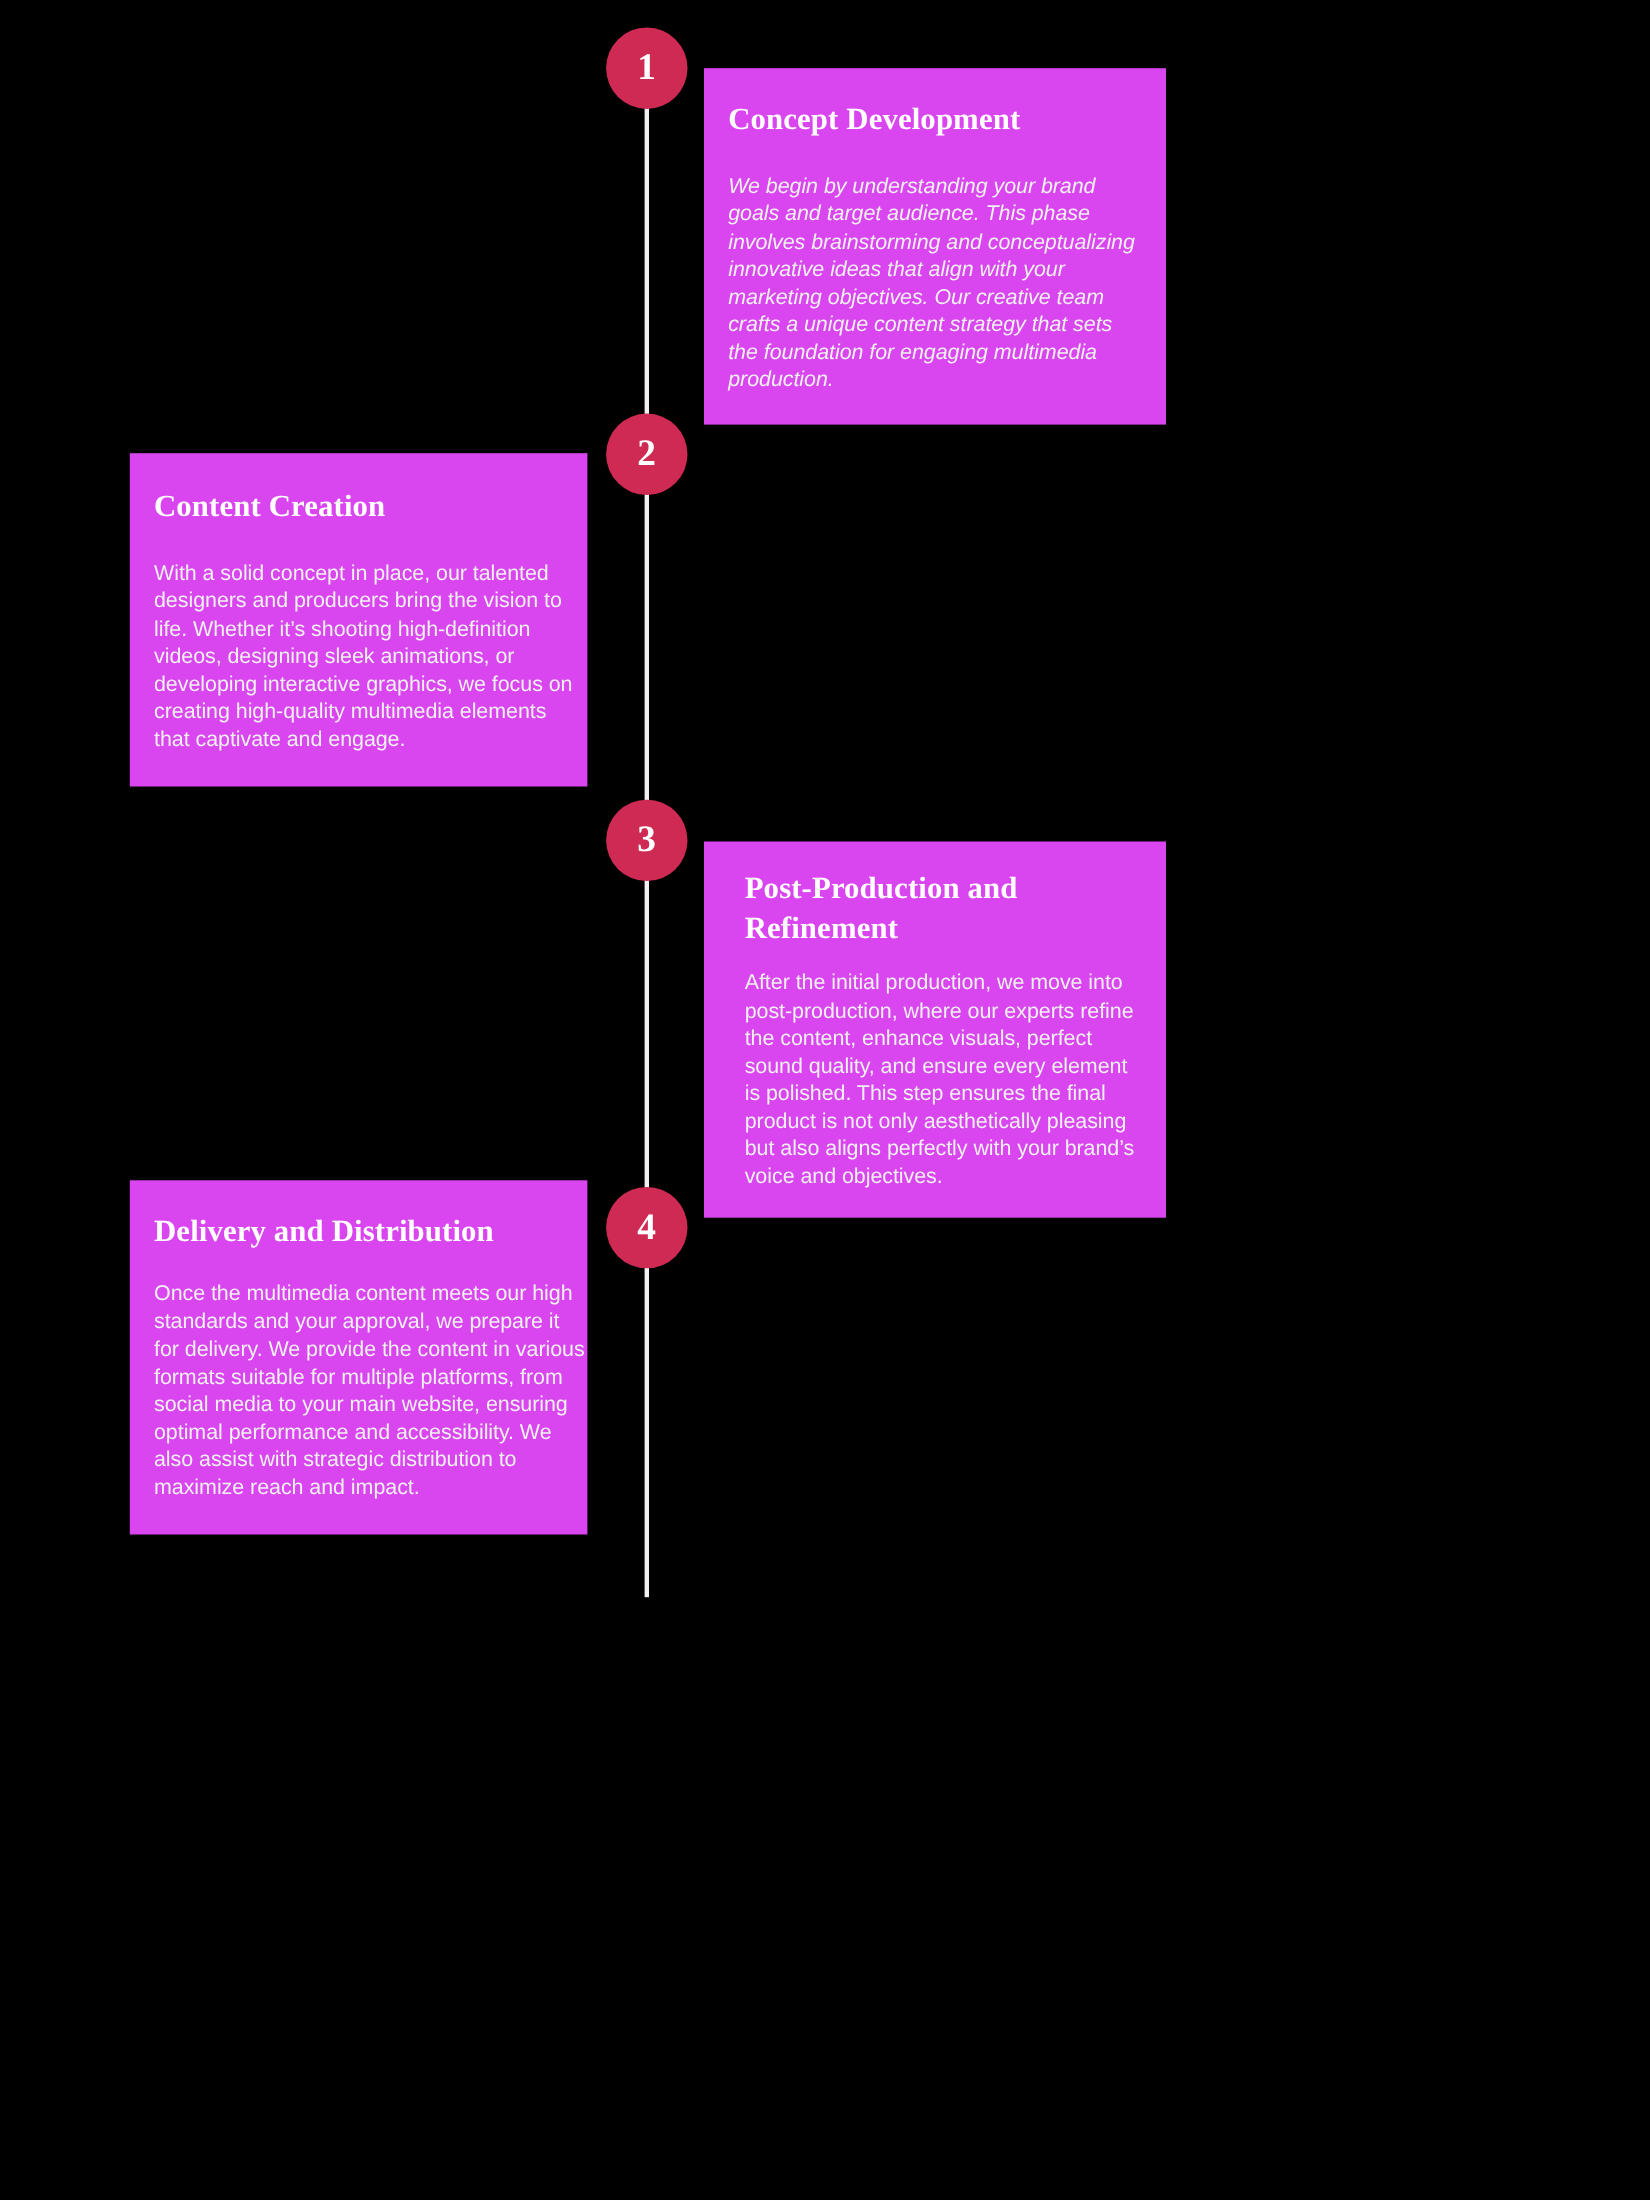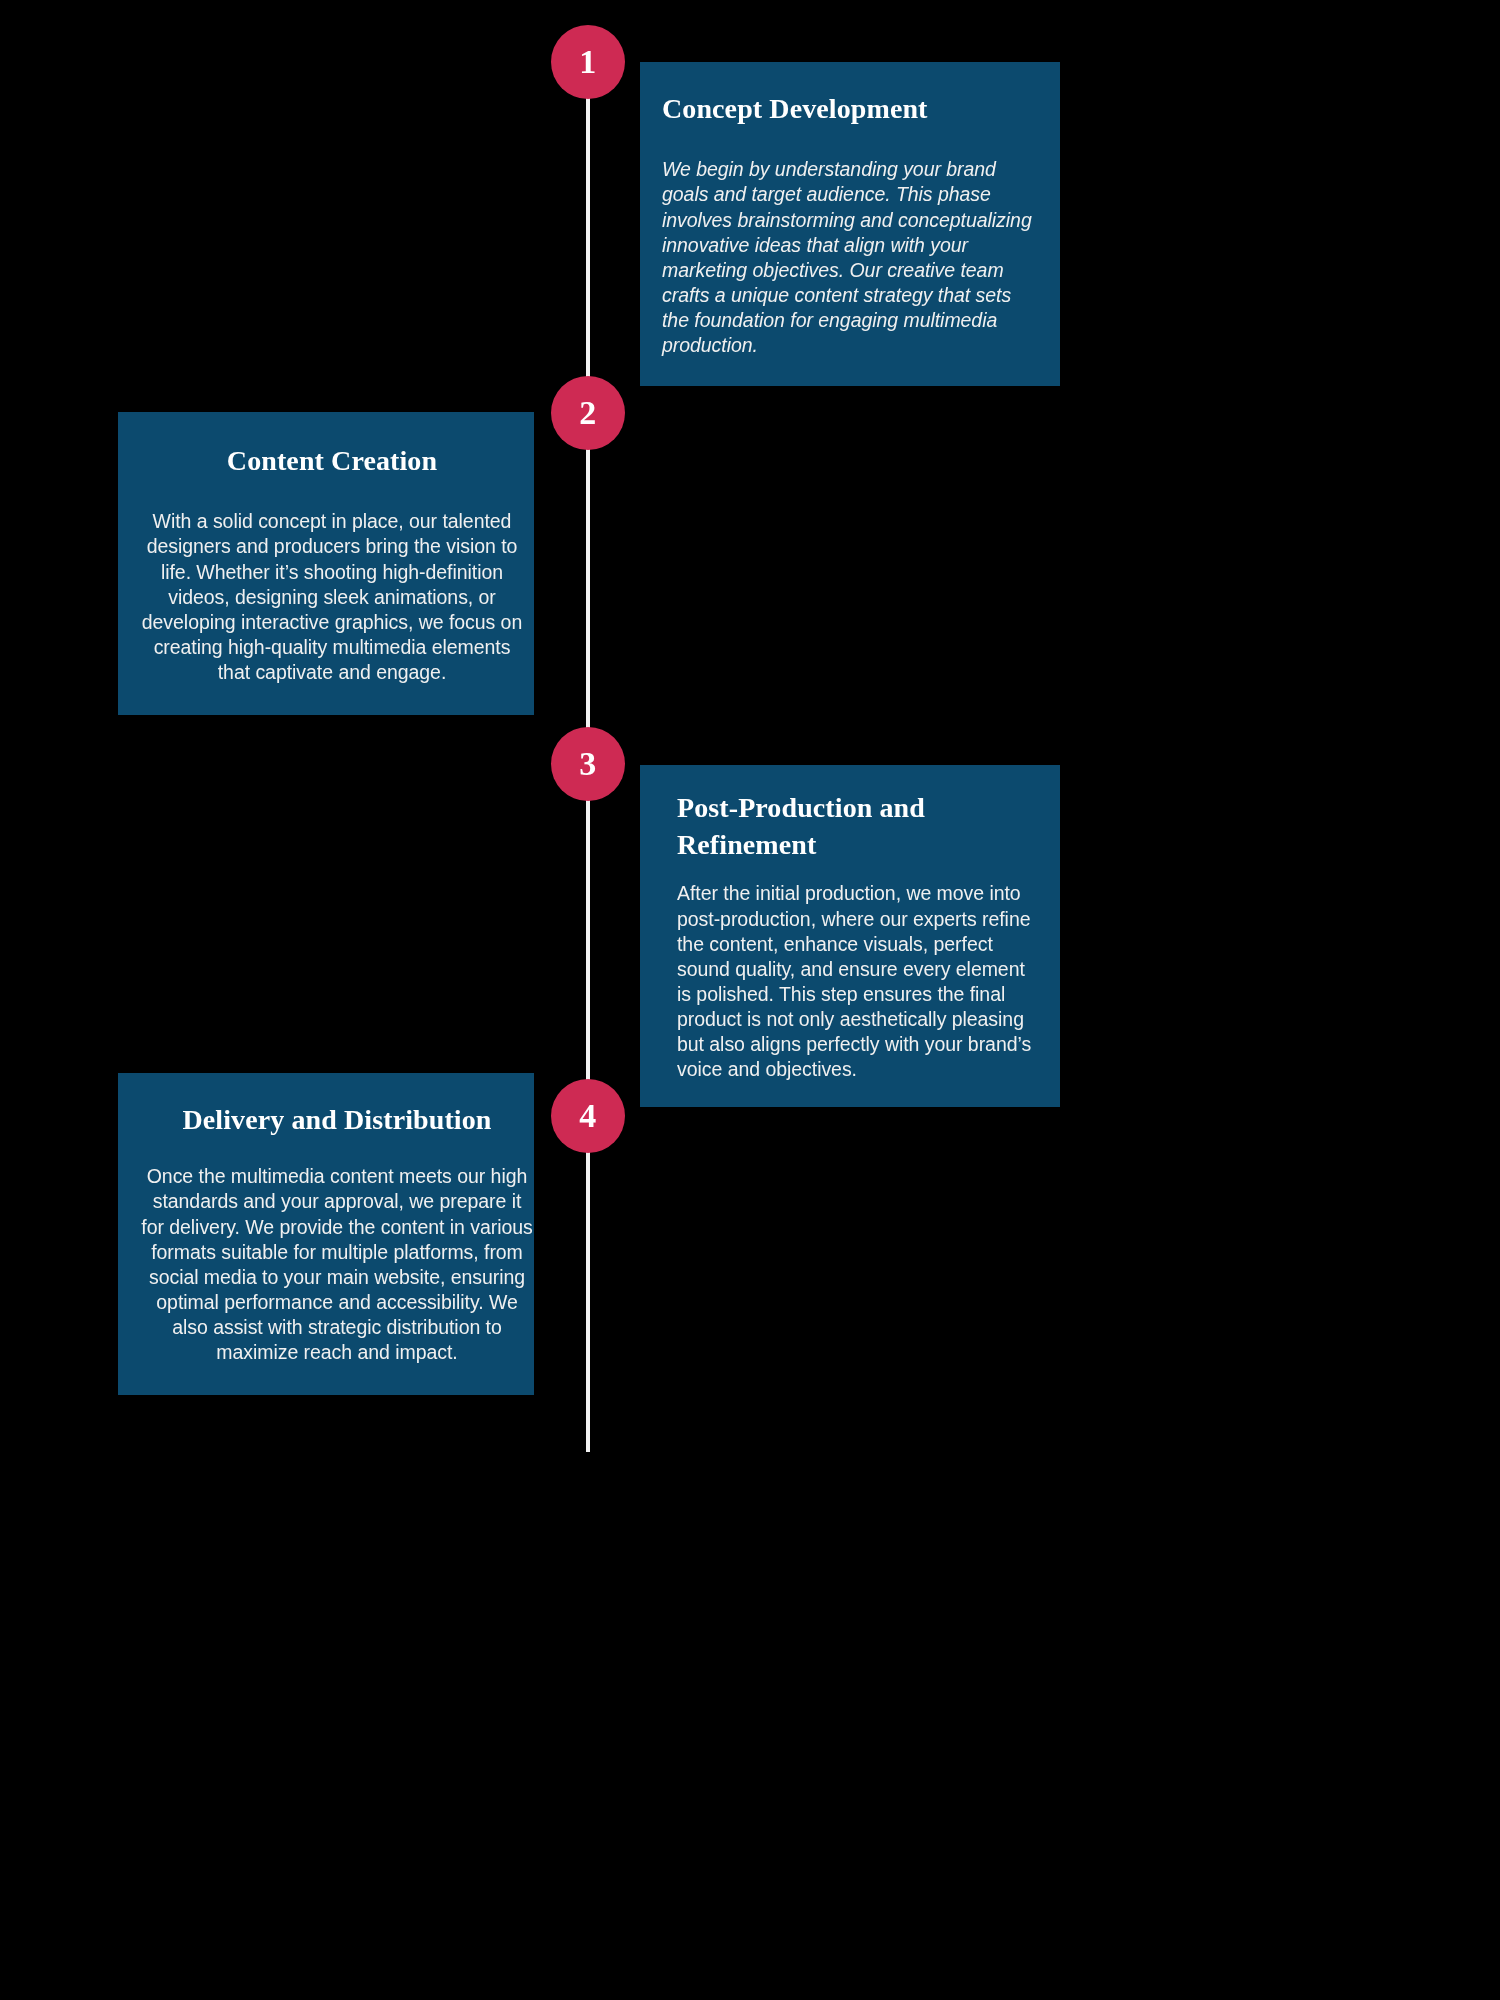--- a/index.html
+++ b/index.html
@@ -53,34 +53,33 @@
     letter-spacing: 0.5px;
   }
   .m1 { top: 25px; }
   .m2 { top: 376px; }
   .m3 { top: 727px; }
   .m4 { top: 1079px; }
 
   
   .card {
     position: absolute;
-    background: #0c4a6e;
+    background: #d946ef;
     box-sizing: border-box;
     z-index: 2;
   }
   .card-right {
     left: 640px;
     width: 420px;
     padding: 30px 22px 26px 10px;
   }
   .card-left {
     left: 118px;
     width: 416px;
     padding: 30px 10px 26px 10px;
-    text-align: center;
   }
 
   .c1 { top: 62px;   padding: 28px 22px 28px 10px; }
   .c2 { top: 412px;  padding: 30px 10px 30px 10px; }
   .c3 { top: 765px;  padding: 24px 16px 24px 25px; }
   .c4 { top: 1073px; padding: 28px 0 30px 10px; }
 
   .card-title {
     margin: 0;
     color: #ffffff;

